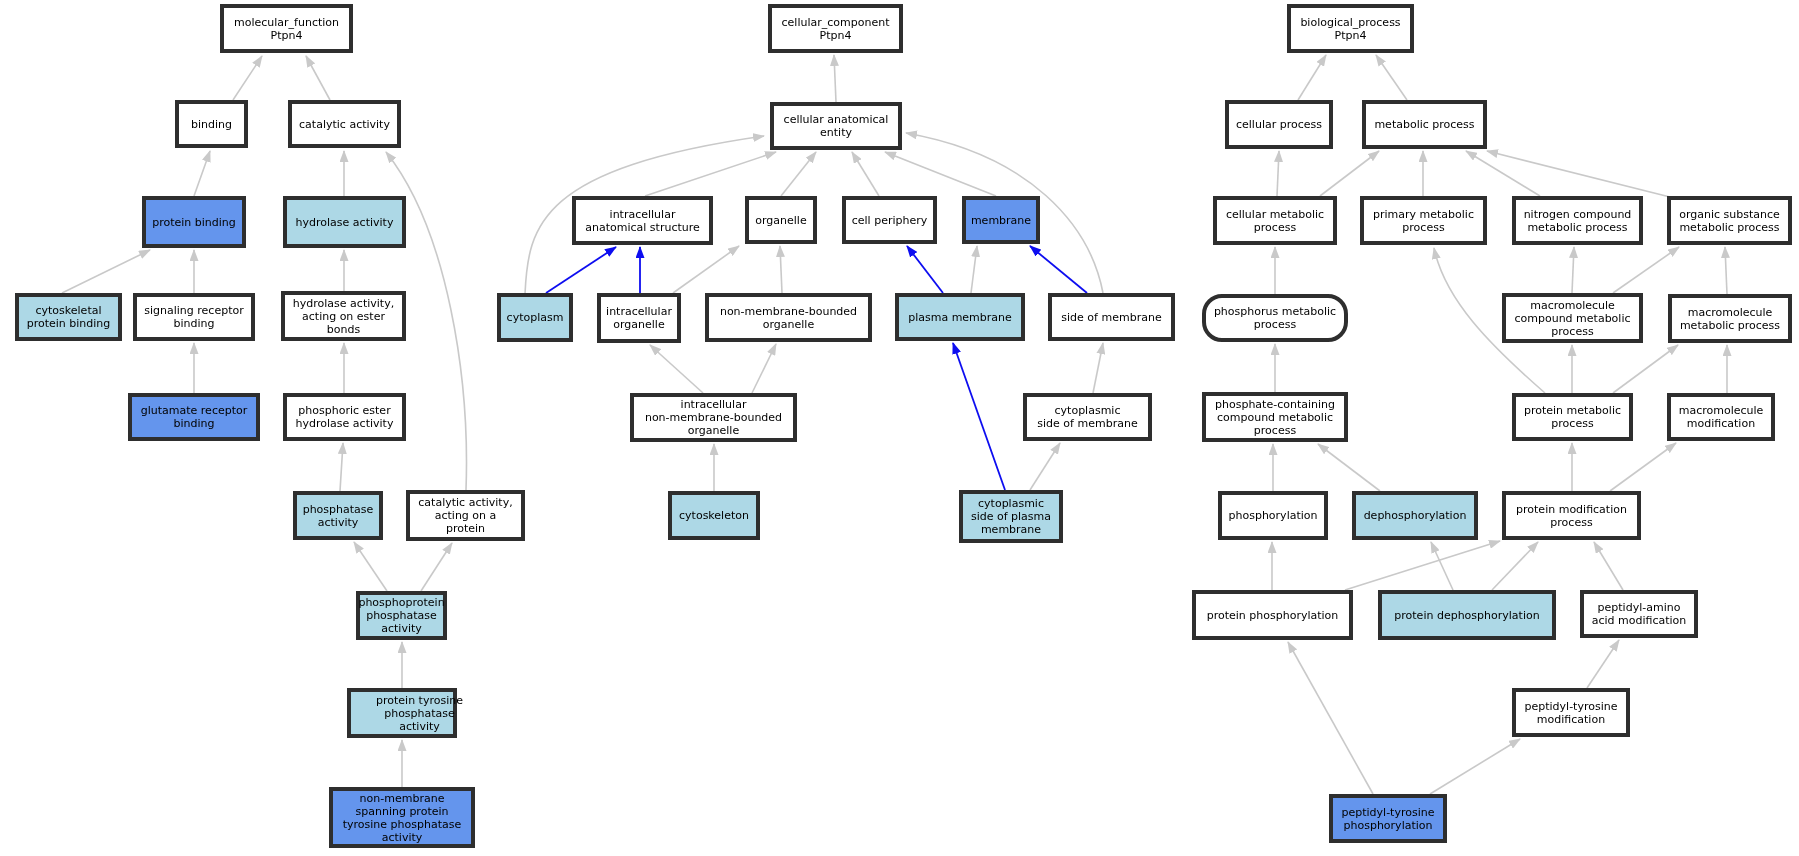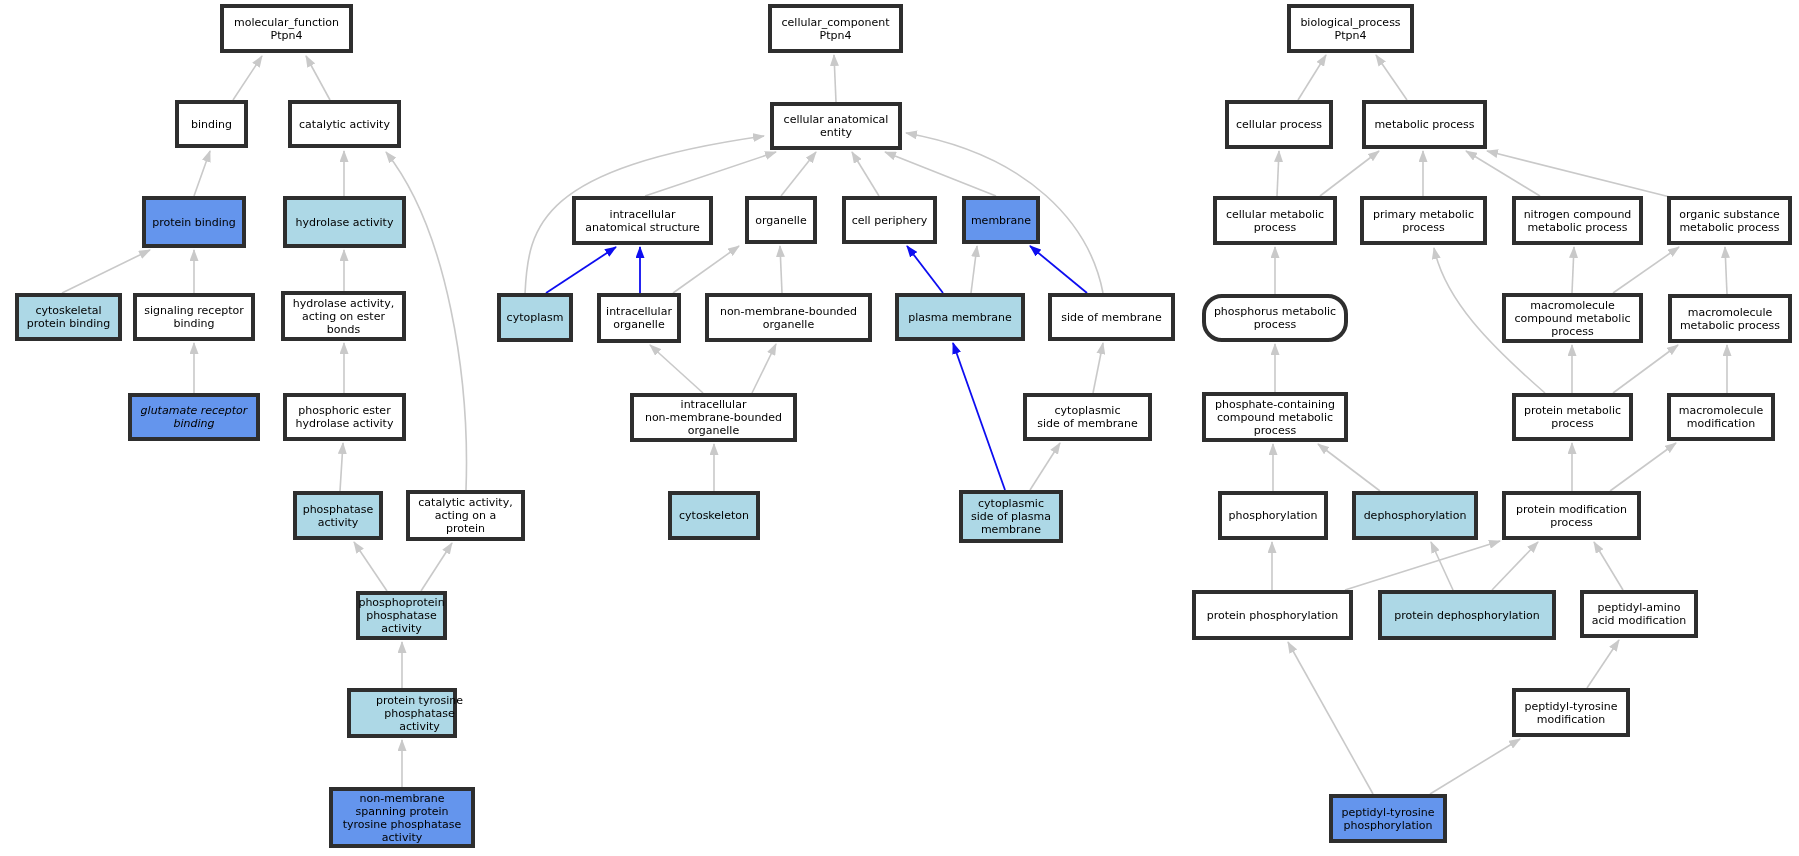--- a/index.html
+++ b/index.html
@@ -144,21 +144,21 @@
       </div>
       <div class="node" style="left: 133px; top: 293px; width: 122px; height: 48px; background: rgb(255, 255, 255); border-color: rgb(46, 46, 46);">
         <span>signaling receptor</span>
         <span>binding</span>
       </div>
       <div class="node" style="left: 281px; top: 291px; width: 125px; height: 50px; background: rgb(255, 255, 255); border-color: rgb(46, 46, 46);">
         <span>hydrolase activity,</span>
         <span>acting on ester</span>
         <span>bonds</span>
       </div>
-      <div class="node" style="left: 128px; top: 393px; width: 132px; height: 48px; background: rgb(100, 149, 237); border-color: rgb(46, 46, 46); font-style: italic;">
+      <div class="node" style="left: 128px; top: 393px; width: 132px; height: 48px; background: rgb(100, 149, 237); border-color: rgb(46, 46, 46);">
         <span>glutamate receptor</span>
         <span>binding</span>
       </div>
       <div class="node" style="left: 283px; top: 393px; width: 123px; height: 48px; background: rgb(255, 255, 255); border-color: rgb(46, 46, 46);">
         <span>phosphoric ester</span>
         <span>hydrolase activity</span>
       </div>
       <div class="node" style="left: 293px; top: 491px; width: 90px; height: 49px; background: rgb(173, 216, 230); border-color: rgb(46, 46, 46);">
         <span>phosphatase</span>
         <span>activity</span>

